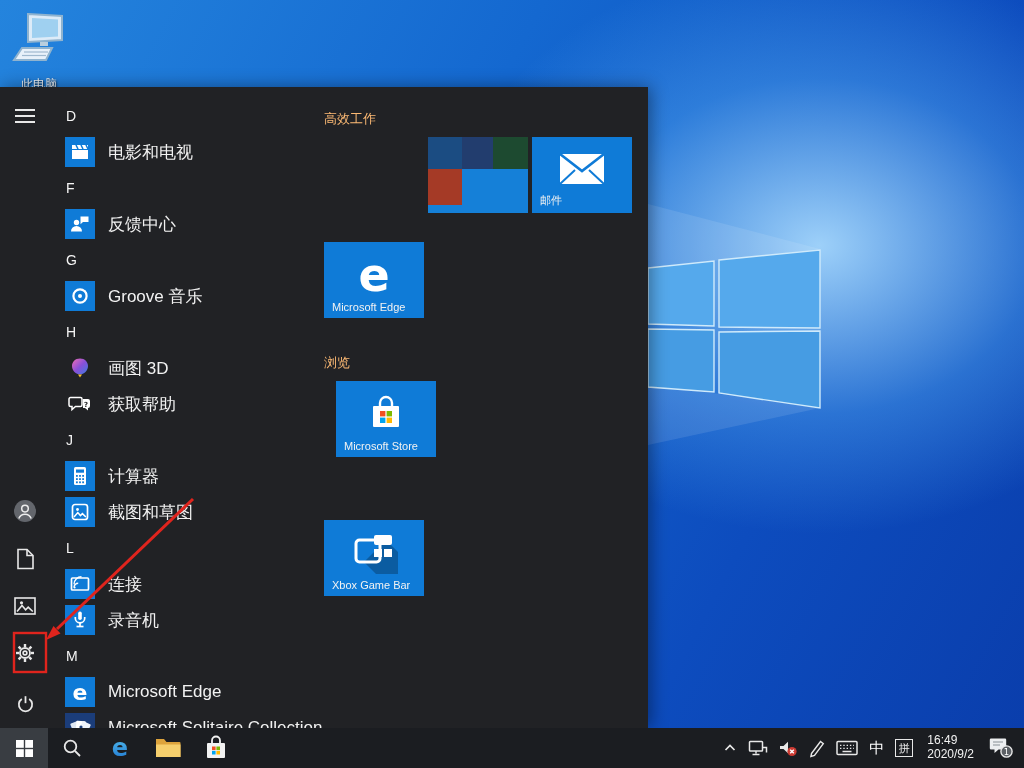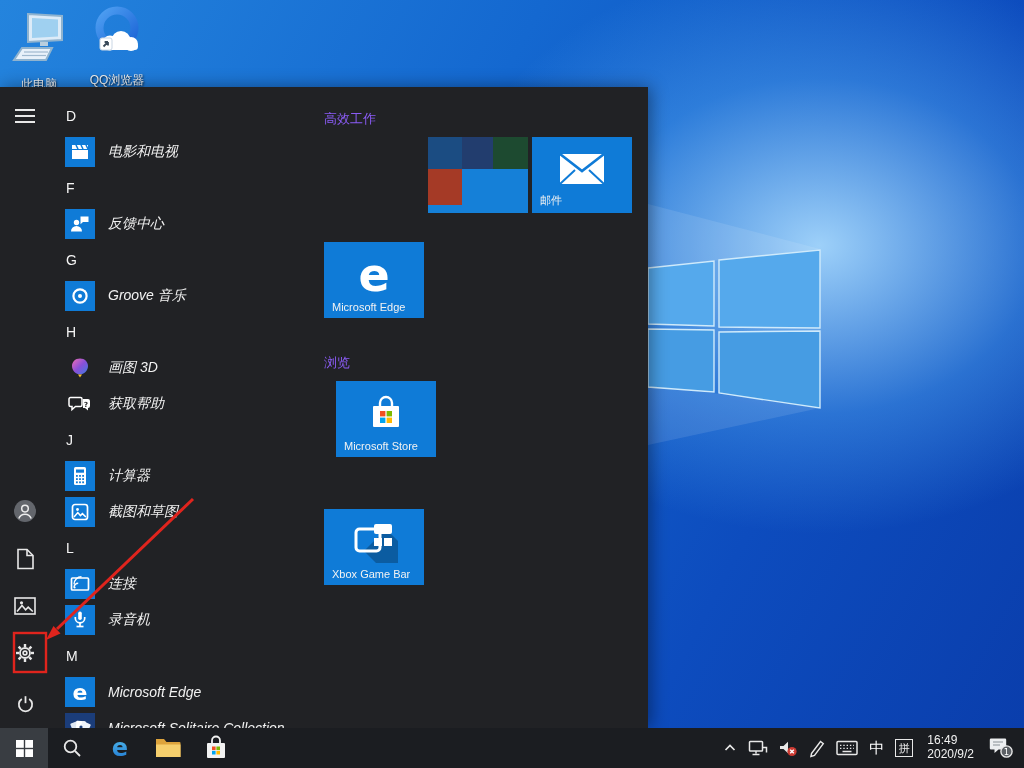--- a/index.html
+++ b/index.html
@@ -18,23 +18,23 @@
     background:#212225;z-index:10;box-shadow:3px 0 16px rgba(0,0,0,.4);}
   .rail-btn{position:absolute;left:3px;width:44px;height:44px;display:flex;align-items:center;justify-content:center;}
   
   #app-list{position:absolute;left:64px;top:11px;width:255px;}
   .app-letter{height:36px;display:flex;align-items:center;font-size:14px;color:#f5f5f5;padding-left:2px;}
   .app-row{height:36px;display:flex;align-items:center;gap:13px;cursor:default;}
   .tile-sm{width:30px;height:30px;margin-left:1px;background:#0f7bd7;flex:0 0 auto;
     display:flex;align-items:center;justify-content:center;}
   .tile-sm.flat{background:transparent;}
   .tile-sm.dark{background:#1b3d7a;}
-  .app-label{font-size:14px;white-space:nowrap;font-style:italic;}
-  
-  .group-title{position:absolute;font-size:13px;color:#8b5cf6;}
+  .app-label{font-size:17px;white-space:nowrap;}
+  
+  .group-title{position:absolute;font-size:13px;color:#fdba74;}
   .tile{position:absolute;width:100px;height:76px;background:#0f7bd7;
     display:flex;align-items:center;justify-content:center;}
   .tile .tlabel{position:absolute;left:8px;bottom:5px;font-size:11px;}
   .live-block{position:absolute;}
   
   #taskbar{position:absolute;left:0;bottom:0;width:1024px;height:40px;background:#1b1d21;
     display:flex;align-items:center;z-index:50;}
   .tb-btn{width:48px;height:40px;display:flex;align-items:center;justify-content:center;}
   .tb-btn.start{background:#393d42;}
   #tray{margin-left:auto;display:flex;align-items:center;height:40px;}
@@ -71,42 +71,20 @@
         <polygon points="10,36 40,36 34,48 2,48" fill="#e8f1fa" stroke="#8fb3cf" stroke-width="2"></polygon>
         <g stroke="#9fb9cf" stroke-width="1.2">
           <line x1="12" y1="40" x2="36" y2="40"></line>
             <line x1="10" y1="43.5" x2="34" y2="43.5"></line>
         </g>
       </svg>
     </div>
     <div class="dlabel">此电脑</div>
   </div>
 
-  <div class="desktop-icon" style="left:78px;top:4px">
-    <div class="dimg">
-      <svg width="58" height="58" viewBox="0 0 58 58">
-        <defs>
-          <linearGradient id="qqg" x1="0" y1="0" x2="1" y2="1">
-            <stop offset="0" stop-color="#4fa0f2"></stop>
-              <stop offset="1" stop-color="#1a63d6"></stop>
-          </linearGradient>
-        </defs>
-        <circle cx="29" cy="26" r="17.5" fill="none" stroke="url(#qqg)" stroke-width="8"></circle>
-        <g fill="#fff">
-          <circle cx="22" cy="41" r="7.5"></circle>
-            <circle cx="33" cy="38.5" r="9.5"></circle>
-            <circle cx="43" cy="42" r="7"></circle>
-          <rect x="15" y="41" width="35" height="7" rx="3.5"></rect>
-        </g>
-        <rect x="12" y="36" width="12" height="12" rx="2" fill="#fff" stroke="#c9d6e4" stroke-width="1"></rect>
-        <path d="M15.5,44.5 l4.5,-4.5 m0,0 h-3.4 m3.4,0 v3.4" stroke="#3a4a5a" stroke-width="1.8" fill="none"></path>
-      </svg>
-    </div>
-    <div class="dlabel">QQ浏览器</div>
-  </div>
 
   <div id="start-menu">
 
     <div class="rail-btn" style="top:7px">
       <svg width="20" height="16" viewBox="0 0 20 16">
         <g fill="#e8e8e8">
             <rect y="1" width="20" height="2"></rect>
             <rect y="7" width="20" height="2"></rect>
             <rect y="13" width="20" height="2"></rect>
           </g>
@@ -365,21 +343,21 @@
         <g>
           <rect x="17" y="21" width="5.4" height="5.4" fill="#f25022"></rect>
           <rect x="23.6" y="21" width="5.4" height="5.4" fill="#7fba00"></rect>
           <rect x="17" y="27.6" width="5.4" height="5.4" fill="#00a4ef"></rect>
           <rect x="23.6" y="27.6" width="5.4" height="5.4" fill="#ffb900"></rect>
         </g>
       </svg>
       <span class="tlabel">Microsoft Store</span>
     </div>
 
-    <div class="tile" style="left:324px;top:422px">
+    <div class="tile" style="left:324px;top:433px">
       <svg width="48" height="44" viewBox="0 0 48 44" style="margin-bottom:12px">
         <polygon points="36,10 48,22 48,44 26,44 14,32" fill="rgba(0,0,0,0.25)"></polygon>
         <rect x="6" y="10" width="24" height="22" rx="3.5" fill="none" stroke="#fff" stroke-width="3"></rect>
         <rect x="24" y="5" width="18" height="10" rx="2" fill="#fff"></rect>
         <rect x="24" y="19" width="8" height="8" fill="#fff"></rect>
         <rect x="34" y="19" width="8" height="8" fill="#fff"></rect>
       </svg>
       <span class="tlabel">Xbox Game Bar</span>
     </div>
   </div>

